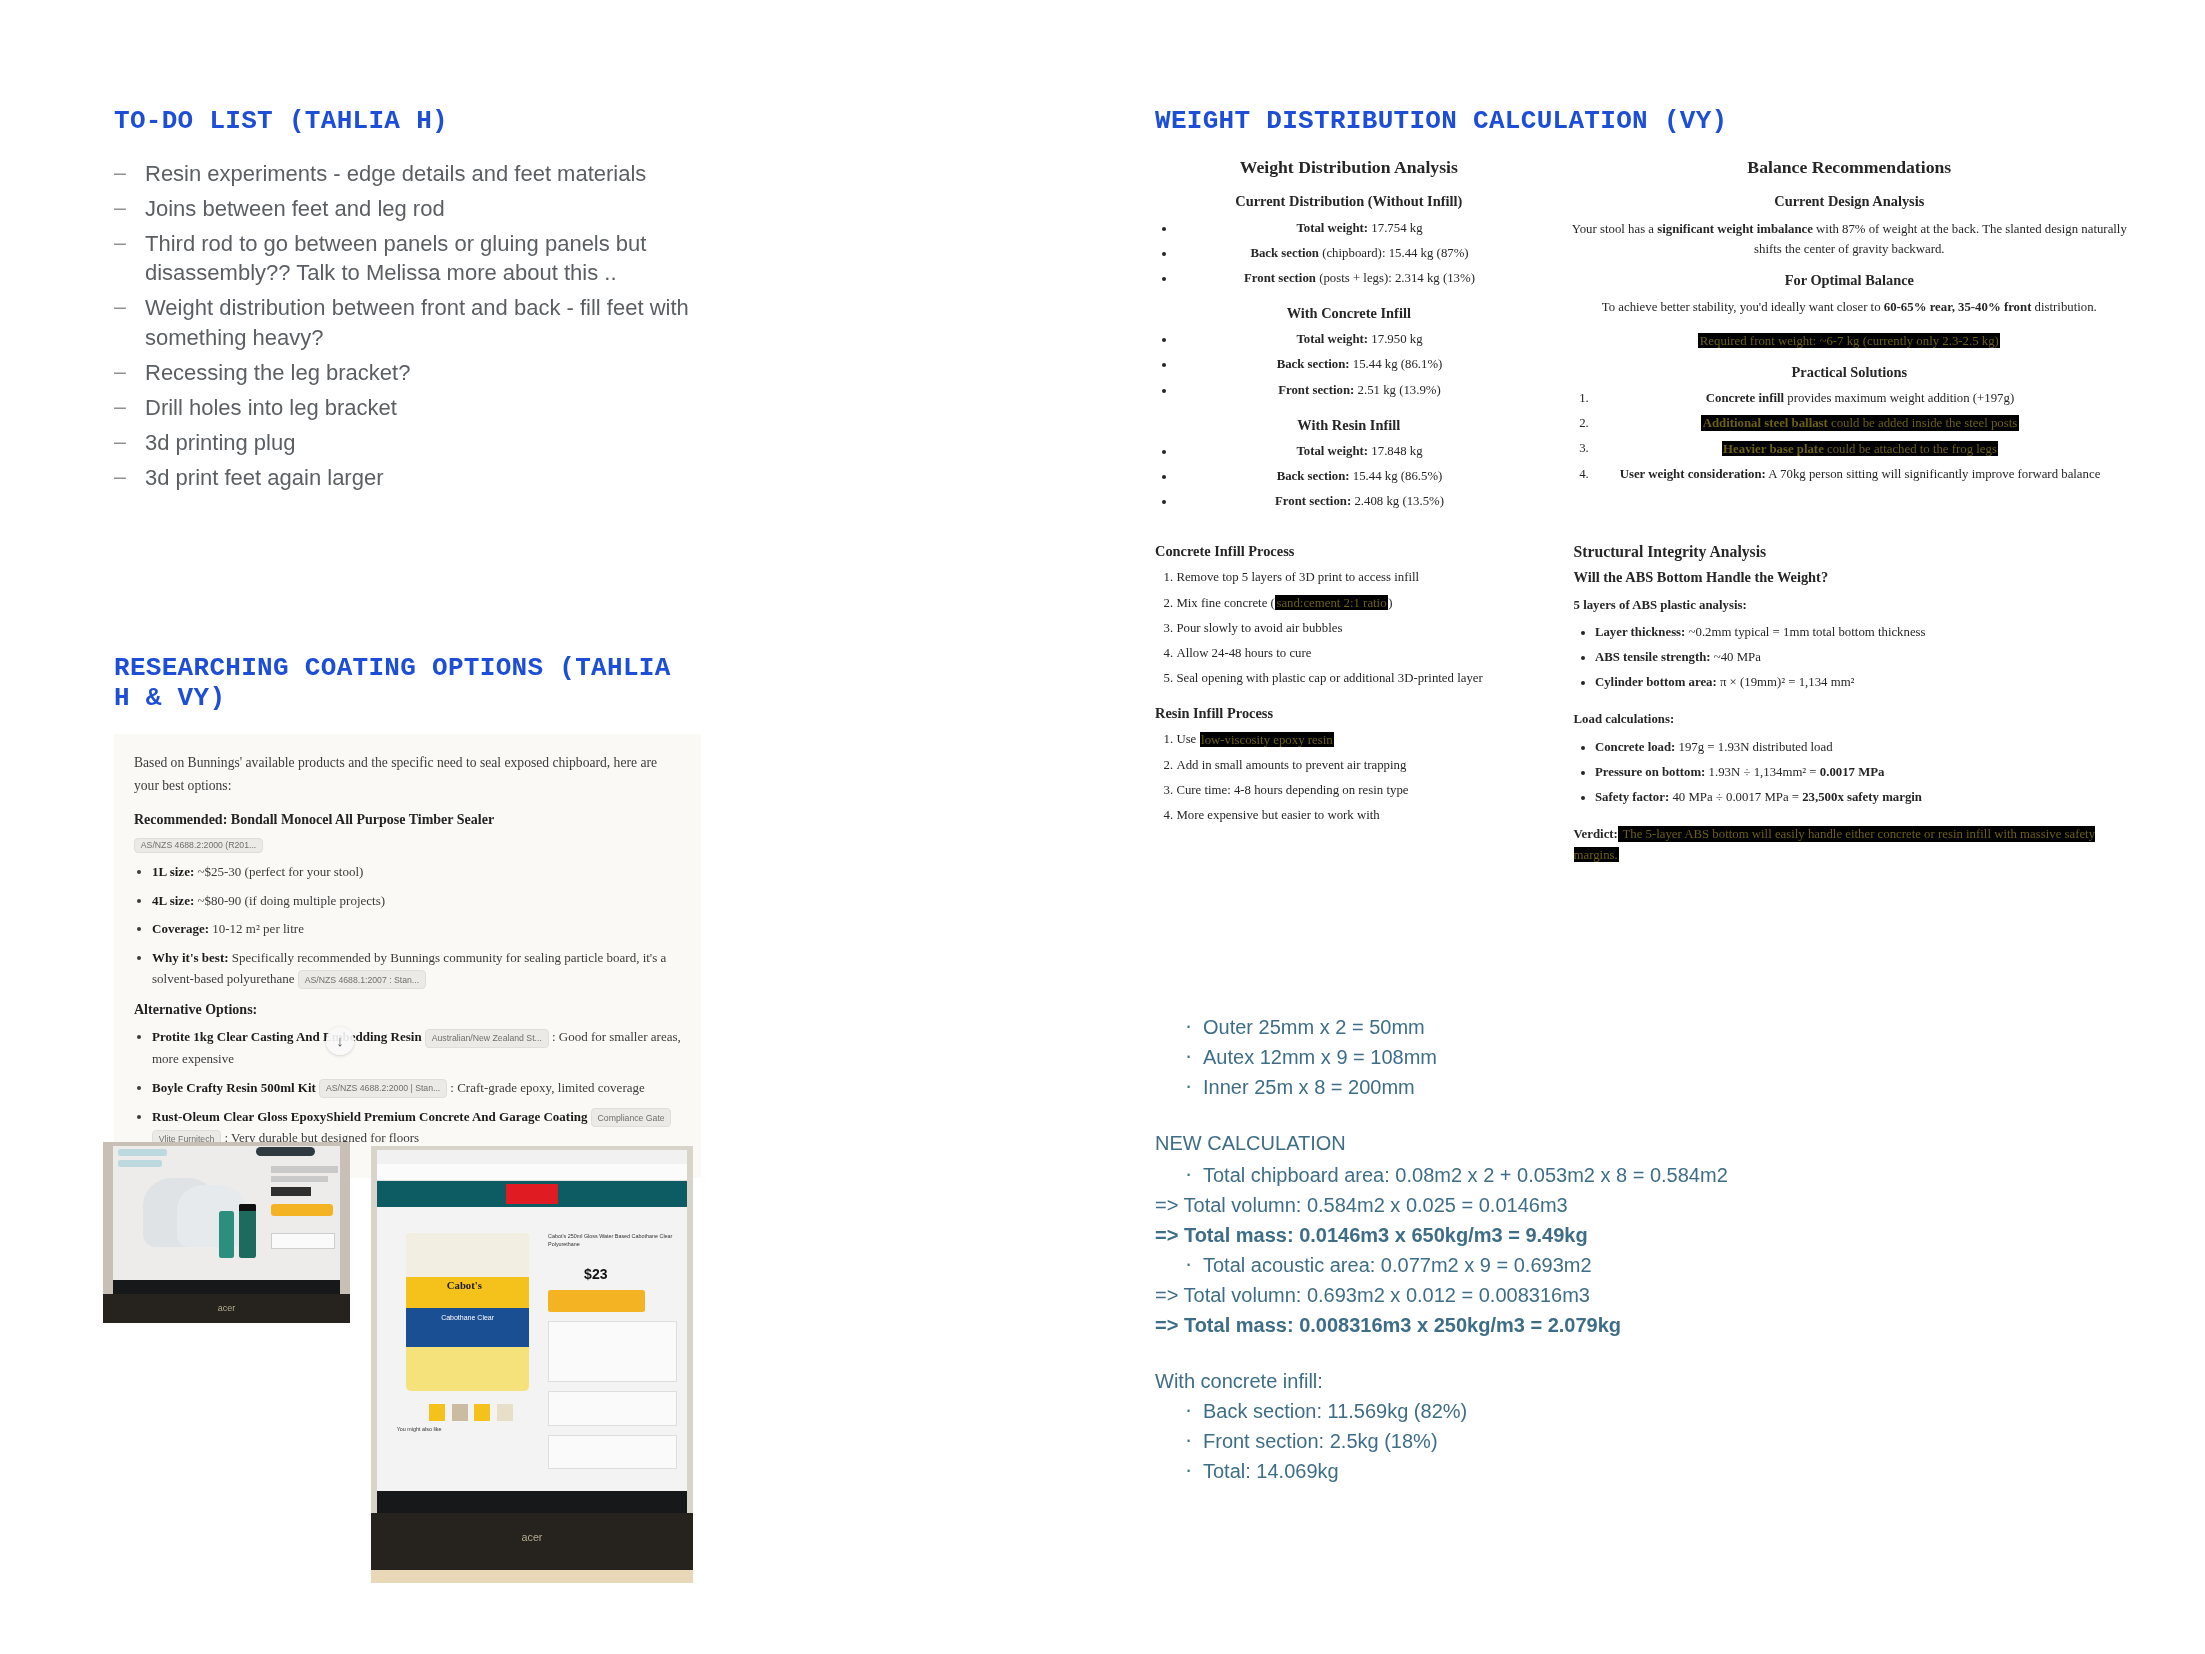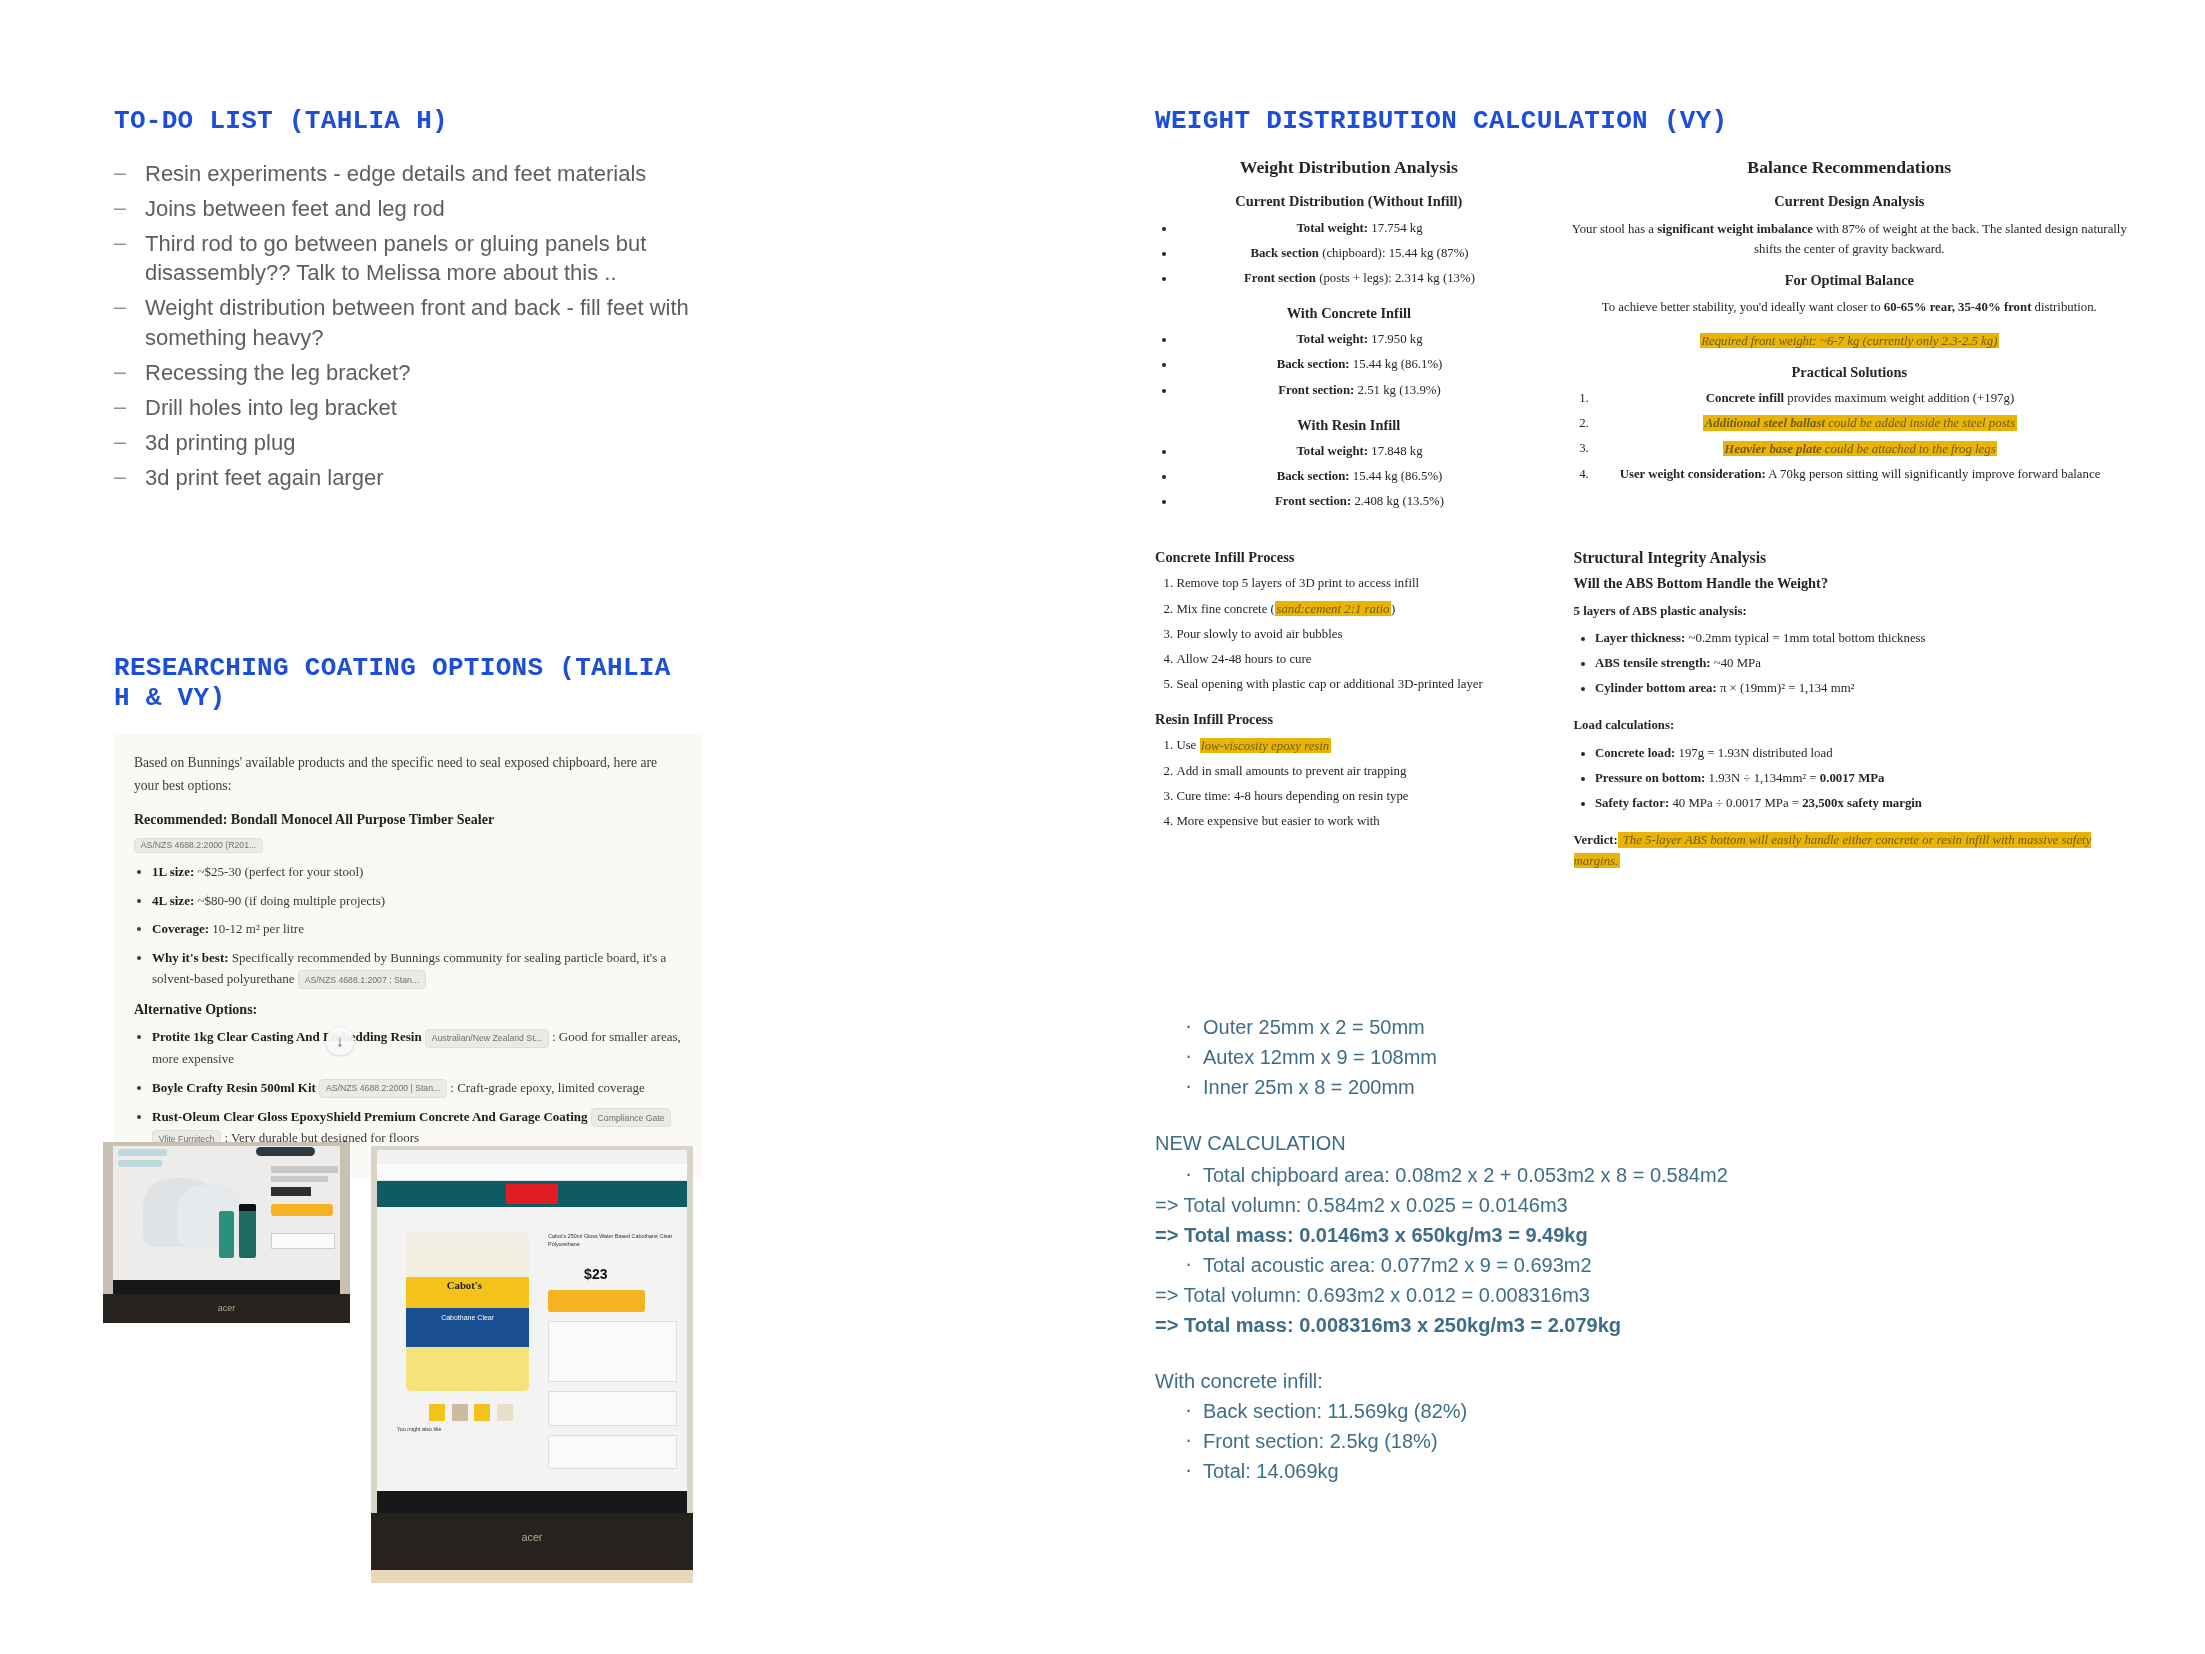--- a/index.html
+++ b/index.html
@@ -105,25 +105,25 @@
   }
   .h-major { font-size: 17.7px; font-weight: bold; margin: 0 0 15px 0; }
   .h-minor { font-size: 14.4px; font-weight: bold; margin: 0 0 8.2px 0; }
   .body-p  { font-size: 12.8px; line-height: 1.58; margin: 0 0 13px 0; }
 
   ul.ser, ol.ser { margin: 0 0 16.5px 0; padding-left: 21.4px; }
   ul.ser li, ol.ser li { font-size: 12.8px; line-height: 1.52; margin-bottom: 5.8px; }
   ul.ser { list-style: disc; }
   ol.ser { list-style: decimal; }
 
-  .hl { background: #eab308; padding: 0.8px 1.6px; font-style: italic; }
+  .hl { background: #000000; padding: 0.8px 1.6px; }
   .hl-text { color: #6d5f14; }
 
   
-  #proc-cols { display: flex; gap: 33px; margin-top: 21px; }
+  #proc-cols { display: flex; gap: 33px; margin-top: 15px; }
   .proc-a { width: 388px; }
   .proc-b { width: 558px; }
 
   
   #calc {
     position: absolute; left: 1155px; top: 1013px; width: 990px;
     color: #3e6e87;
     font-family: "Liberation Sans", sans-serif;
     font-size: 20px;
     line-height: 1.42;

